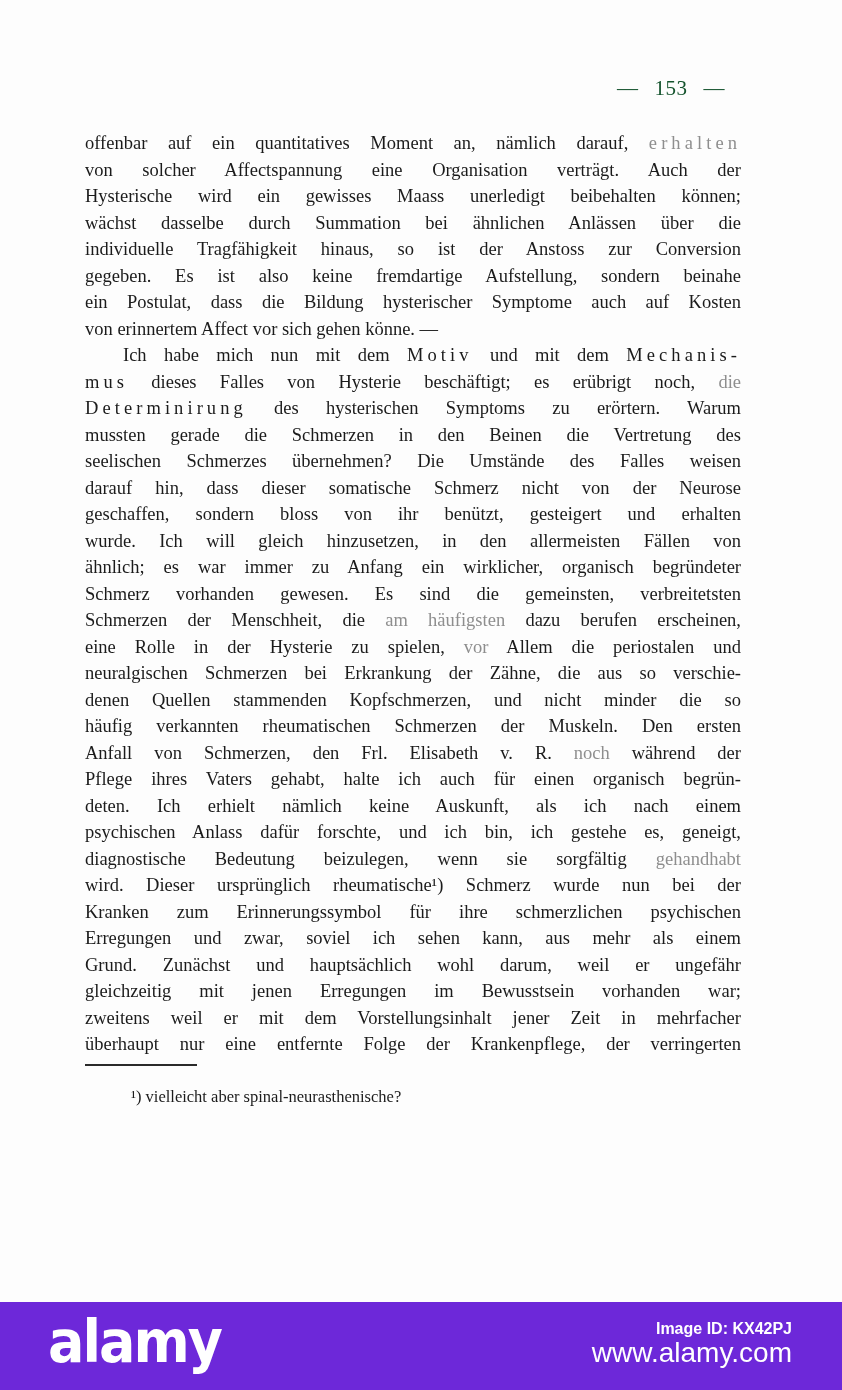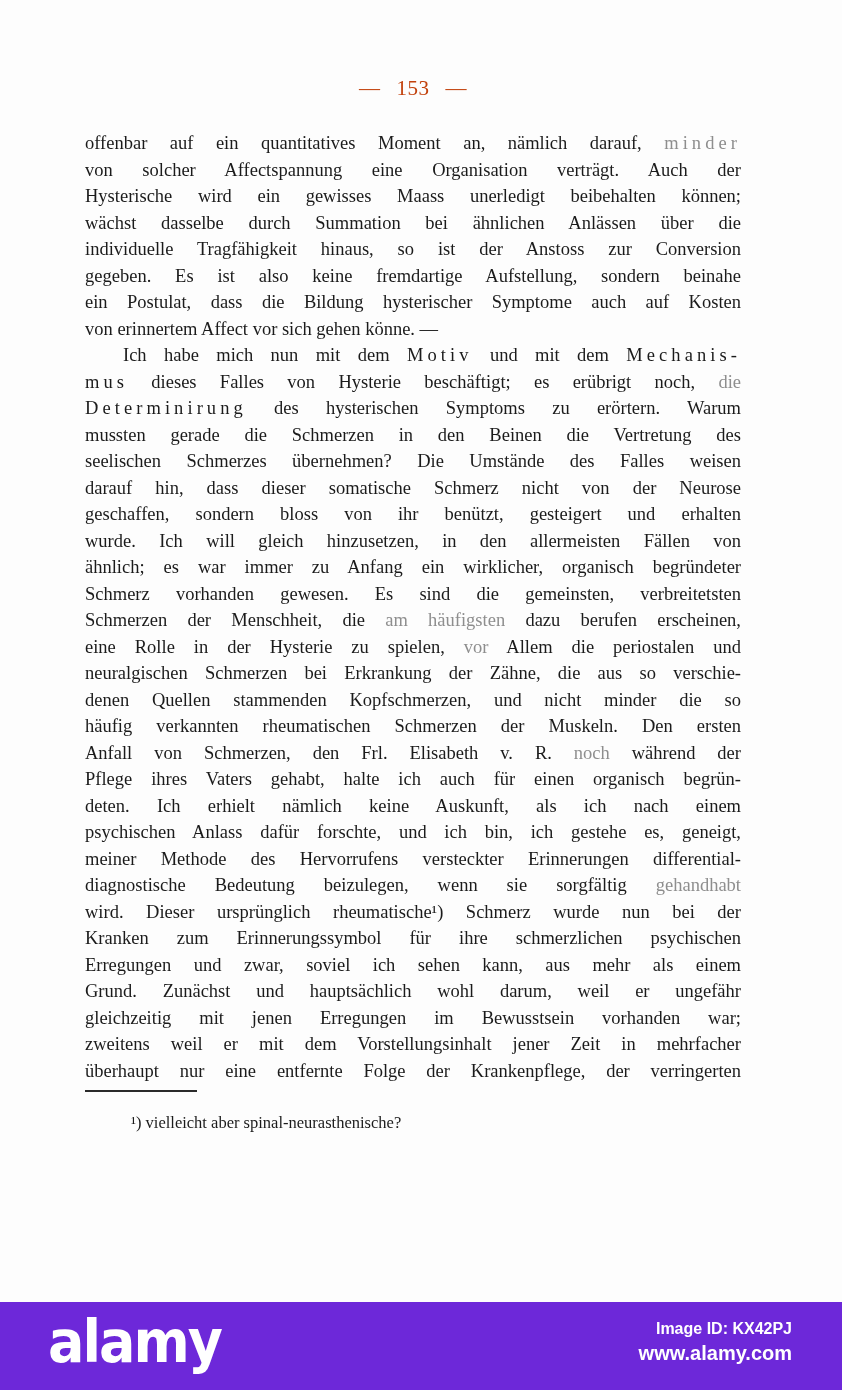--- a/index.html
+++ b/index.html
@@ -12,24 +12,24 @@
     overflow: hidden;
   }
   .scan-page {
     position: absolute; top: 0; left: 0;
     width: 842px; height: 1302px;
     background: #fdfdfd;
   }
   .page-header {
     position: absolute;
     top: 76px; left: 85px; width: 656px;
-    text-align: center;
+    text-align: right;
     font-size: 21px;
     letter-spacing: 0.5px;
-    color: #c2410c;
+    color: #14532d;
   }
   .page-header .dash { margin: 0 16px; }
   .page-header .num { font-weight: normal; }
   .text-block {
     position: absolute;
     top: 130px; left: 85px; width: 656px;
   }
   .line {
     font-size: 18.5px;
     line-height: 26.5px;
@@ -73,34 +73,34 @@
     transform-origin: top left;
   }
   .watermark-right {
     position: absolute;
     right: 50px; top: 16px;
     text-align: right;
     color: #ffffff;
     font-family: "Liberation Sans", sans-serif;
   }
   .image-id { font-size: 16px; font-weight: bold; line-height: 22px; }
-  .alamy-url { font-size: 20px; font-weight: bold; line-height: 26px; }
+  .alamy-url { font-size: 28px; font-weight: normal; line-height: 26px; }
 </style>
 </head>
 <body>
 
 <div class="scan-page">
 
   <div class="page-header">
     <span class="dash">—</span><span class="num">153</span><span class="dash">—</span>
   </div>
 
   <div class="text-block">
 
-  <div class="line"><span>offenbar auf ein quantitatives Moment an, nämlich darauf, </span><span class="spaced faded">minder</span></div>
+  <div class="line"><span>offenbar auf ein quantitatives Moment an, nämlich darauf, </span><span class="spaced faded">erhalten</span></div>
       <div class="line"><span>von solcher Affectspannung eine Organisation verträgt. Auch der</span></div>
       <div class="line"><span>Hysterische wird ein gewisses Maass unerledigt beibehalten können;</span></div>
       <div class="line"><span>wächst dasselbe durch Summation bei ähnlichen Anlässen über die</span></div>
       <div class="line"><span>individuelle Tragfähigkeit hinaus, so ist der Anstoss zur Conversion</span></div>
       <div class="line"><span>gegeben. Es ist also keine fremdartige Aufstellung, sondern beinahe</span></div>
       <div class="line"><span>ein Postulat, dass die Bildung hysterischer Symptome auch auf Kosten</span></div>
       <div class="line para-end"><span>von erinnertem Affect vor sich gehen könne. —</span></div>
       <div class="line indent"><span>Ich habe mich nun mit dem </span><span class="spaced">Motiv</span><span> und mit dem </span><span class="spaced">Mechanis-</span></div>
       <div class="line"><span class="spaced">mus</span><span> dieses Falles von Hysterie beschäftigt; es erübrigt noch, </span><span class="faded">die</span></div>
       <div class="line"><span class="spaced">Determinirung</span><span> des hysterischen Symptoms zu erörtern. Warum</span></div>
@@ -113,21 +113,20 @@
       <div class="line"><span>Schmerz vorhanden gewesen. Es sind die gemeinsten, verbreitetsten</span></div>
       <div class="line"><span>Schmerzen der Menschheit, die </span><span class="faded">am häufigsten</span><span> dazu berufen erscheinen,</span></div>
       <div class="line"><span>eine Rolle in der Hysterie zu spielen, </span><span class="faded">vor</span><span> Allem die periostalen und</span></div>
       <div class="line"><span>neuralgischen Schmerzen bei Erkrankung der Zähne, die aus so verschie-</span></div>
       <div class="line"><span>denen Quellen stammenden Kopfschmerzen, und nicht minder die so</span></div>
       <div class="line"><span>häufig verkannten rheumatischen Schmerzen der Muskeln. Den ersten</span></div>
       <div class="line"><span>Anfall von Schmerzen, den Frl. Elisabeth v. R. </span><span class="faded">noch</span><span> während der</span></div>
       <div class="line"><span>Pflege ihres Vaters gehabt, halte ich auch für einen organisch begrün-</span></div>
       <div class="line"><span>deten. Ich erhielt nämlich keine Auskunft, als ich nach einem</span></div>
       <div class="line"><span>psychischen Anlass dafür forschte, und ich bin, ich gestehe es, geneigt,</span></div>
-      <div class="line"><span>meiner Methode des Hervorrufens versteckter Erinnerungen differential-</span></div>
       <div class="line"><span>diagnostische Bedeutung beizulegen, wenn sie sorgfältig </span><span class="faded">gehandhabt</span></div>
       <div class="line"><span>wird. Dieser ursprünglich rheumatische¹) Schmerz wurde nun bei der</span></div>
       <div class="line"><span>Kranken zum Erinnerungssymbol für ihre schmerzlichen psychischen</span></div>
       <div class="line"><span>Erregungen und zwar, soviel ich sehen kann, aus mehr als einem</span></div>
       <div class="line"><span>Grund. Zunächst und hauptsächlich wohl darum, weil er ungefähr</span></div>
       <div class="line"><span>gleichzeitig mit jenen Erregungen im Bewusstsein vorhanden war;</span></div>
       <div class="line"><span>zweitens weil er mit dem Vorstellungsinhalt jener Zeit in mehrfacher</span></div>
       <div class="line"><span>überhaupt nur eine entfernte Folge der Krankenpflege, der verringerten</span></div>
       <div class="footnote-rule"></div>
       <div class="footnote">¹) vielleicht aber spinal-neurasthenische?</div>

